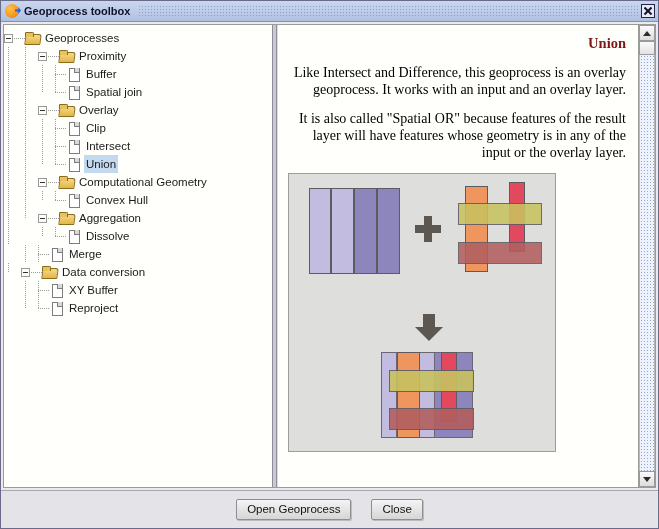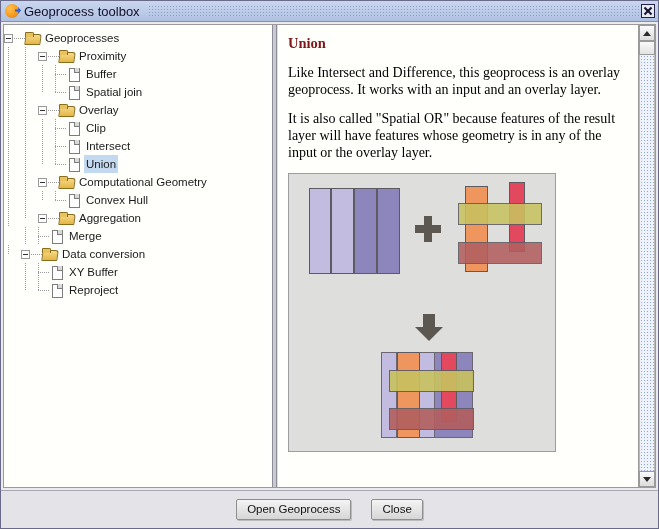--- a/index.html
+++ b/index.html
@@ -37,21 +37,21 @@
     margin-right: 5px;
   }
   #app-icon::after {
     content: "";
     position: absolute; right: -2px; top: 3px;
     width: 6px; height: 7px;
     background: #2f5fd0;
     clip-path: polygon(0 35%, 55% 35%, 55% 0, 100% 50%, 55% 100%, 55% 65%, 0 65%);
   }
   #title-text {
-    font-size: 13px; font-weight: normal; color: #101028;
+    font-size: 11px; font-weight: bold; color: #101028;
     white-space: nowrap; flex: 0 0 auto;
     padding-right: 6px;
   }
   #title-fill {
     flex: 1 1 auto; height: 13px; margin: 0 2px;
     background-image:
       radial-gradient(#7f8fba 0.7px, transparent 0.8px);
     background-size: 3px 3px;
     background-position: 0 0;
     opacity: .75;
@@ -69,20 +69,21 @@
   }
   #close-btn::before { transform: rotate(45deg); }
   #close-btn::after  { transform: rotate(-45deg); }
 
   
   #body {
     flex: 1 1 auto;
     display: flex; flex-direction: row;
     padding: 2px 2px 0 2px;
     min-height: 0;
+    text-align: right;
   }
 
   
   #tree-pane {
     width: 268px; flex: 0 0 268px;
     background: #fffffc;
     border: 1px solid #9a9a9a;
     border-right: none;
     overflow: hidden;
     position: relative;
@@ -438,20 +439,32 @@
             </div>
             <div class="indent" style="width: 17px;">
               <div class="guide" style="left: 4px; bottom: auto; height: 9px;"></div>
             </div>
             <div class="toggle"></div>
             <div class="elbow" style="width: 6px;"></div>
             <div class="ficon folder"></div>
             <span class="label">Aggregation</span>
           </div>
           <div class="node">
+            <div class="indent" style="width: 17px;">
+              <div class="guide" style="left: 4px;"></div>
+            </div>
+            <div class="indent" style="width: 17px;"></div>
+            <div class="indent" style="width: 17px;">
+              <div class="guide" style="left: 4px; bottom: auto; height: 9px;"></div>
+            </div>
+            <div class="elbow withstem"></div>
+            <div class="ficon doc"></div>
+            <span class="label">Dissolve</span>
+          </div>
+          <div class="node">
             <div class="indent" style="width: 17px;"></div>
             <div class="indent" style="width: 17px;">
               <div class="guide" style="left: 4px;"></div>
             </div>
             <div class="elbow withstem stemfull"></div>
             <div class="ficon doc"></div>
             <span class="label">Merge</span>
           </div>
           <div class="node">
             <div class="indent" style="width: 17px;">

